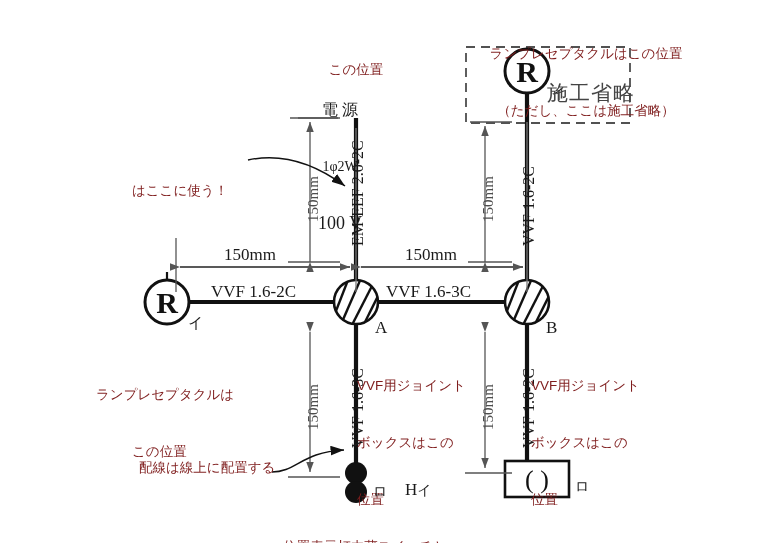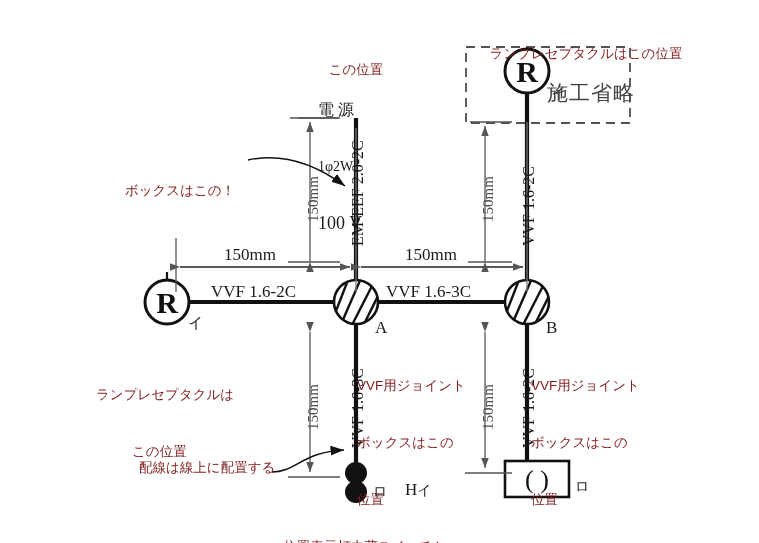--- a/index.html
+++ b/index.html
@@ -152,36 +152,37 @@
 
       <path d="M272,472 C296,472 302,452 344,450" marker-end="url(#arrHeadB)"></path>
     </g>
 
   </svg>
 
   <div class="red-note center" style="left:300px;top:22px;width:112px;">
     <div>この位置</div>
   </div>
 
-  <div class="blk-serif" style="left:318px;top:62px;font-size:16px;line-height:19px;">
+  <div class="blk-serif" style="left:318px;top:62px;font-size:16px;line-height:19px;text-align:center;">
     <div>電 源</div>
     <div style="font-size:14px;">1φ2W</div>
     <div style="font-size:18px;">100 V</div>
   </div>
 
   <div class="red-note center" style="left:430px;top:6px;width:312px;">
     <div>ランプレセプタクルはこの位置</div>
+    <div>（ただし、ここは施工省略）</div>
   </div>
 
   <div class="blk-serif" style="left:551px;top:84px;font-size:15px;">イ</div>
 
   <div class="blk-serif" style="left:547px;top:79px;font-size:21px;letter-spacing:1px;color:#444;">施工省略</div>
 
   <div class="red-note center" style="left:105px;top:143px;width:150px;">
-    <div>ボックスはこの！</div>
+    <div>はここに使う！</div>
   </div>
 
   <div class="vert-label" style="left:349px;top:246px;font-size:16px;">EM-EEF 2.0-2C</div>
 
   <div class="vert-label" style="left:520px;top:246px;font-size:16px;">VVF 1.6-2C</div>
 
   <div class="vert-label" style="left:349px;top:448px;font-size:16px;">VVF 1.6-3C</div>
 
   <div class="vert-label" style="left:520px;top:448px;font-size:16px;">VVF 1.6-2C</div>
 

